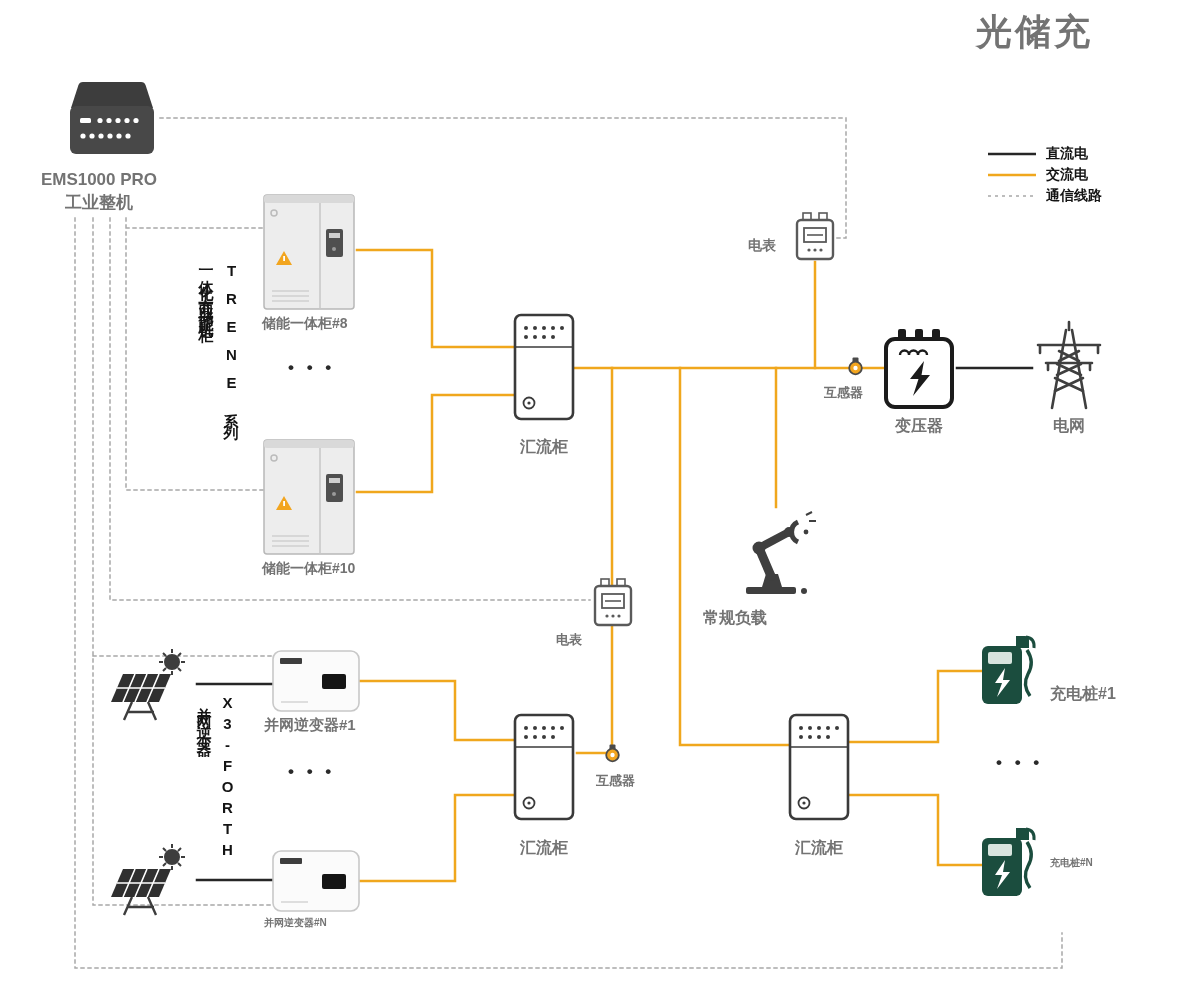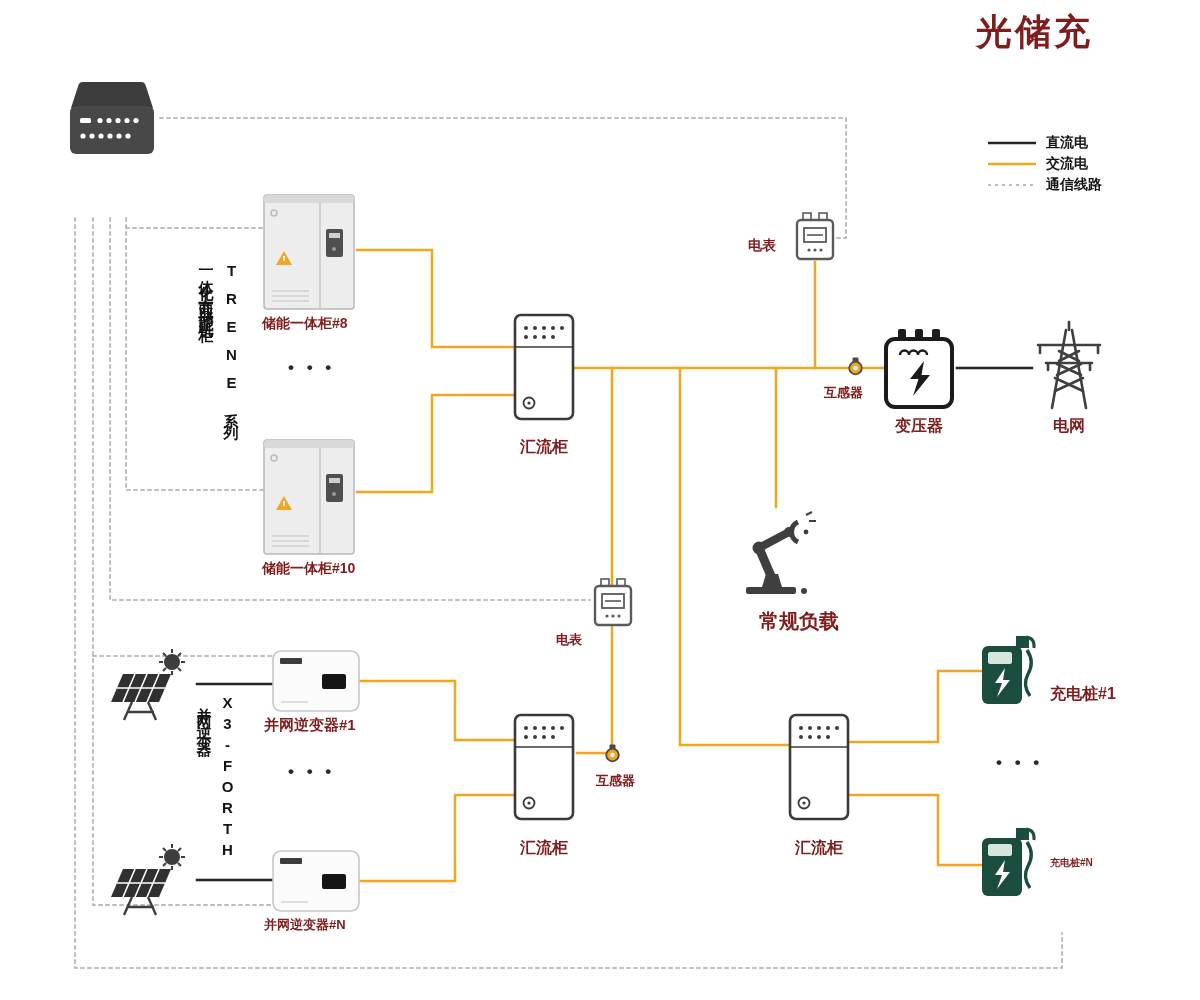--- a/index.html
+++ b/index.html
@@ -2,26 +2,26 @@
 <html><head>
 <meta charset="utf-8">
 <style>
   *{margin:0;padding:0;box-sizing:border-box}
   html,body{background:#fff}
   body{font-family:"Liberation Sans","DejaVu Sans",sans-serif;color:#141414}
   .stage{position:relative;width:1200px;height:1000px;background:#fff;overflow:hidden}
   .wires{position:absolute;left:0;top:0}
   .icon{position:absolute}
   .icon svg{display:block;width:100%;height:100%}
-  .lbl{position:absolute;font-weight:700;color:#7f1d1d;white-space:nowrap}
+  .lbl{position:absolute;font-weight:700;color:#737373;white-space:nowrap}
   .center{text-align:center}
   .dots{position:absolute;font-weight:700;color:#2a2a2a;font-size:17px;letter-spacing:4px;white-space:nowrap}
   .vtext{position:absolute;display:flex;flex-direction:row;gap:6px}
   .vcol{writing-mode:vertical-rl;text-orientation:upright;font-weight:700;font-size:15px;color:#141414}
-  .legend{position:absolute;left:988px;top:132px}
+  .legend{position:absolute;left:988px;top:143px}
   .legend-row{display:flex;align-items:center;gap:10px;height:21px;font-weight:700;font-size:14px;color:#141414}
   .legend-row svg{flex:0 0 auto}
 </style>
 </head>
 <body>
 
 <div class="stage">
 
   <svg class="wires" width="1200" height="1000">
     <g fill="none" stroke-linecap="square">
@@ -293,20 +293,24 @@
       <path d="M46,3 q9,1 8,11" fill="none" stroke="#1B4D3E" stroke-width="3"></path>
       <rect x="2" y="12" width="40" height="58" rx="6" fill="#1B4D3E"></rect>
       <rect x="8" y="18" width="24" height="12" rx="2" fill="#d8e4de"></rect>
       <path d="M25,34 l-10,15 h7 l-5,14 13,-17 h-7 z" fill="#ffffff"></path>
       <path d="M47,16 q8,12 1,24 q-6,11 2,22" fill="none" stroke="#1B4D3E" stroke-width="3.4"></path>
     </svg>
   </div>
 
   <div class="lbl" style="left:976px;top:8px;font-size:36px;letter-spacing:3px">光储充</div>
 
+  <div class="lbl center" style="left:10px;top:169px;width:178px;font-size:17px;line-height:1.35">
+    <div>EMS1000 PRO</div>
+    <div>工业整机</div>
+  </div>
 
   <div class="vtext" style="left:196px;top:262px">
     <div class="vcol" style="letter-spacing:6px">一体化工商业储能机柜</div>
     <div class="vcol" style="letter-spacing:11px">TRENE系列</div>
   </div>
 
   <div class="lbl" style="left:262px;top:315px;font-size:14px">储能一体柜#8</div>
   <div class="dots" style="left:288px;top:358px">• • •</div>
   <div class="lbl" style="left:262px;top:560px;font-size:14px">储能一体柜#10</div>
 
@@ -315,30 +319,30 @@
   <div class="lbl center" style="left:779px;top:838px;width:80px;font-size:16px">汇流柜</div>
 
   <div class="lbl" style="left:748px;top:237px;font-size:14px">电表</div>
   <div class="lbl" style="left:556px;top:631px;font-size:13px">电表</div>
 
   <div class="lbl" style="left:824px;top:384px;font-size:13px">互感器</div>
   <div class="lbl" style="left:596px;top:772px;font-size:13px">互感器</div>
 
   <div class="lbl center" style="left:883px;top:416px;width:72px;font-size:16px">变压器</div>
   <div class="lbl center" style="left:1028px;top:416px;width:82px;font-size:16px">电网</div>
-  <div class="lbl center" style="left:744px;top:608px;width:110px;font-size:20px">常规负载</div>
+  <div class="lbl center" style="left:680px;top:608px;width:110px;font-size:16px">常规负载</div>
 
   <div class="vtext" style="left:194px;top:694px">
     <div class="vcol" style="letter-spacing:9px">并网逆变器</div>
     <div class="vcol" style="letter-spacing:4px">X3-FORTH</div>
   </div>
 
   <div class="lbl" style="left:264px;top:716px;font-size:15px">并网逆变器#1</div>
   <div class="dots" style="left:288px;top:762px">• • •</div>
-  <div class="lbl" style="left:264px;top:916px;font-size:13px">并网逆变器#N</div>
+  <div class="lbl" style="left:264px;top:916px;font-size:10px">并网逆变器#N</div>
 
   <div class="lbl" style="left:1050px;top:684px;font-size:16px">充电桩#1</div>
   <div class="dots" style="left:996px;top:753px">• • •</div>
   <div class="lbl" style="left:1050px;top:856px;font-size:10px">充电桩#N</div>
 
   <div class="legend">
     <div class="legend-row">
       <svg width="48" height="6">
           <line x1="0" y1="3" x2="48" y2="3" stroke="#262626" stroke-width="2.5"></line>
         </svg>

